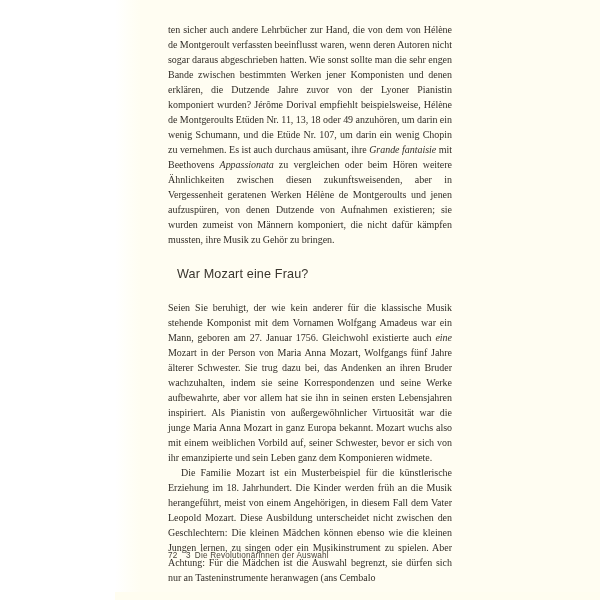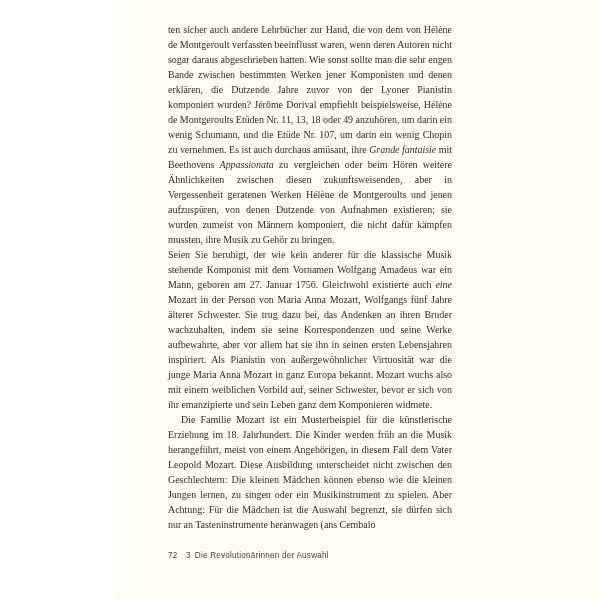--- a/index.html
+++ b/index.html
@@ -117,20 +117,23 @@
 <body>
 
 <div class="page-sheet"></div>
 <div class="gutter-shadow"></div>
 <div class="sheet-bottom-edge"></div>
 
 <div class="text-column">
 
   <p class="body-par"><span>ten sicher auch andere Lehrbücher zur Hand, die von dem von Hélène de Montgeroult verfassten beeinflusst waren, wenn deren Autoren nicht sogar daraus abgeschrieben hatten. Wie sonst sollte man die sehr engen Bande zwischen bestimmten Werken jener Komponisten und denen erklären, die Dutzende Jahre zuvor von der Lyoner Pianistin komponiert wurden? Jérôme Dorival empfiehlt beispielsweise, Hélène de Montgeroults Etüden Nr. 11, 13, 18 oder 49 anzuhören, um darin ein wenig Schumann, und die Etüde Nr. 107, um darin ein wenig Chopin zu vernehmen. Es ist auch durchaus amüsant, ihre </span><em class="ital">Grande fantaisie</em><span> mit Beethovens </span><em class="ital">Appassionata</em><span> zu vergleichen oder beim Hören weitere Ähnlichkeiten zwischen diesen zukunftsweisenden, aber in Vergessenheit geratenen Werken Hélène de Montgeroults und jenen aufzuspüren, von denen Dutzende von Aufnahmen existieren; sie wurden zumeist von Männern komponiert, die nicht dafür kämpfen mussten, ihre Musik zu Gehör zu bringen.</span></p>
 
+  <div class="heading-block">
+    <h2 class="section-heading">War Mozart eine Frau?</h2>
+  </div>
 
   <p class="body-par"><span>Seien Sie beruhigt, der wie kein anderer für die klassische Musik stehende Komponist mit dem Vornamen Wolfgang Amadeus war ein Mann, geboren am 27. Januar 1756. Gleichwohl existierte auch </span><em class="ital">eine</em><span> Mozart in der Person von Maria Anna Mozart, Wolfgangs fünf Jahre älterer Schwester. Sie trug dazu bei, das Andenken an ihren Bruder wachzuhalten, indem sie seine Korrespondenzen und seine Werke aufbewahrte, aber vor allem hat sie ihn in seinen ersten Lebensjahren inspiriert. Als Pianistin von außergewöhnlicher Virtuosität war die junge Maria Anna Mozart in ganz Europa bekannt. Mozart wuchs also mit einem weiblichen Vorbild auf, seiner Schwester, bevor er sich von ihr emanzipierte und sein Leben ganz dem Komponieren widmete.</span></p>
 
   <p class="body-par indented">Die Familie Mozart ist ein Musterbeispiel für die künstlerische Erziehung im 18. Jahrhundert. Die Kinder werden früh an die Musik herangeführt, meist von einem Angehörigen, in diesem Fall dem Vater Leopold Mozart. Diese Ausbildung unterscheidet nicht zwischen den Geschlechtern: Die kleinen Mädchen können ebenso wie die kleinen Jungen lernen, zu singen oder ein Musikinstrument zu spielen. Aber Achtung: Für die Mädchen ist die Auswahl begrenzt, sie dürfen sich nur an Tasteninstrumente heranwagen (ans Cembalo</p>
 
 </div>
 
 <div class="page-footer">
   <span class="folio">72</span>
   <span class="chapter-number">3</span>

